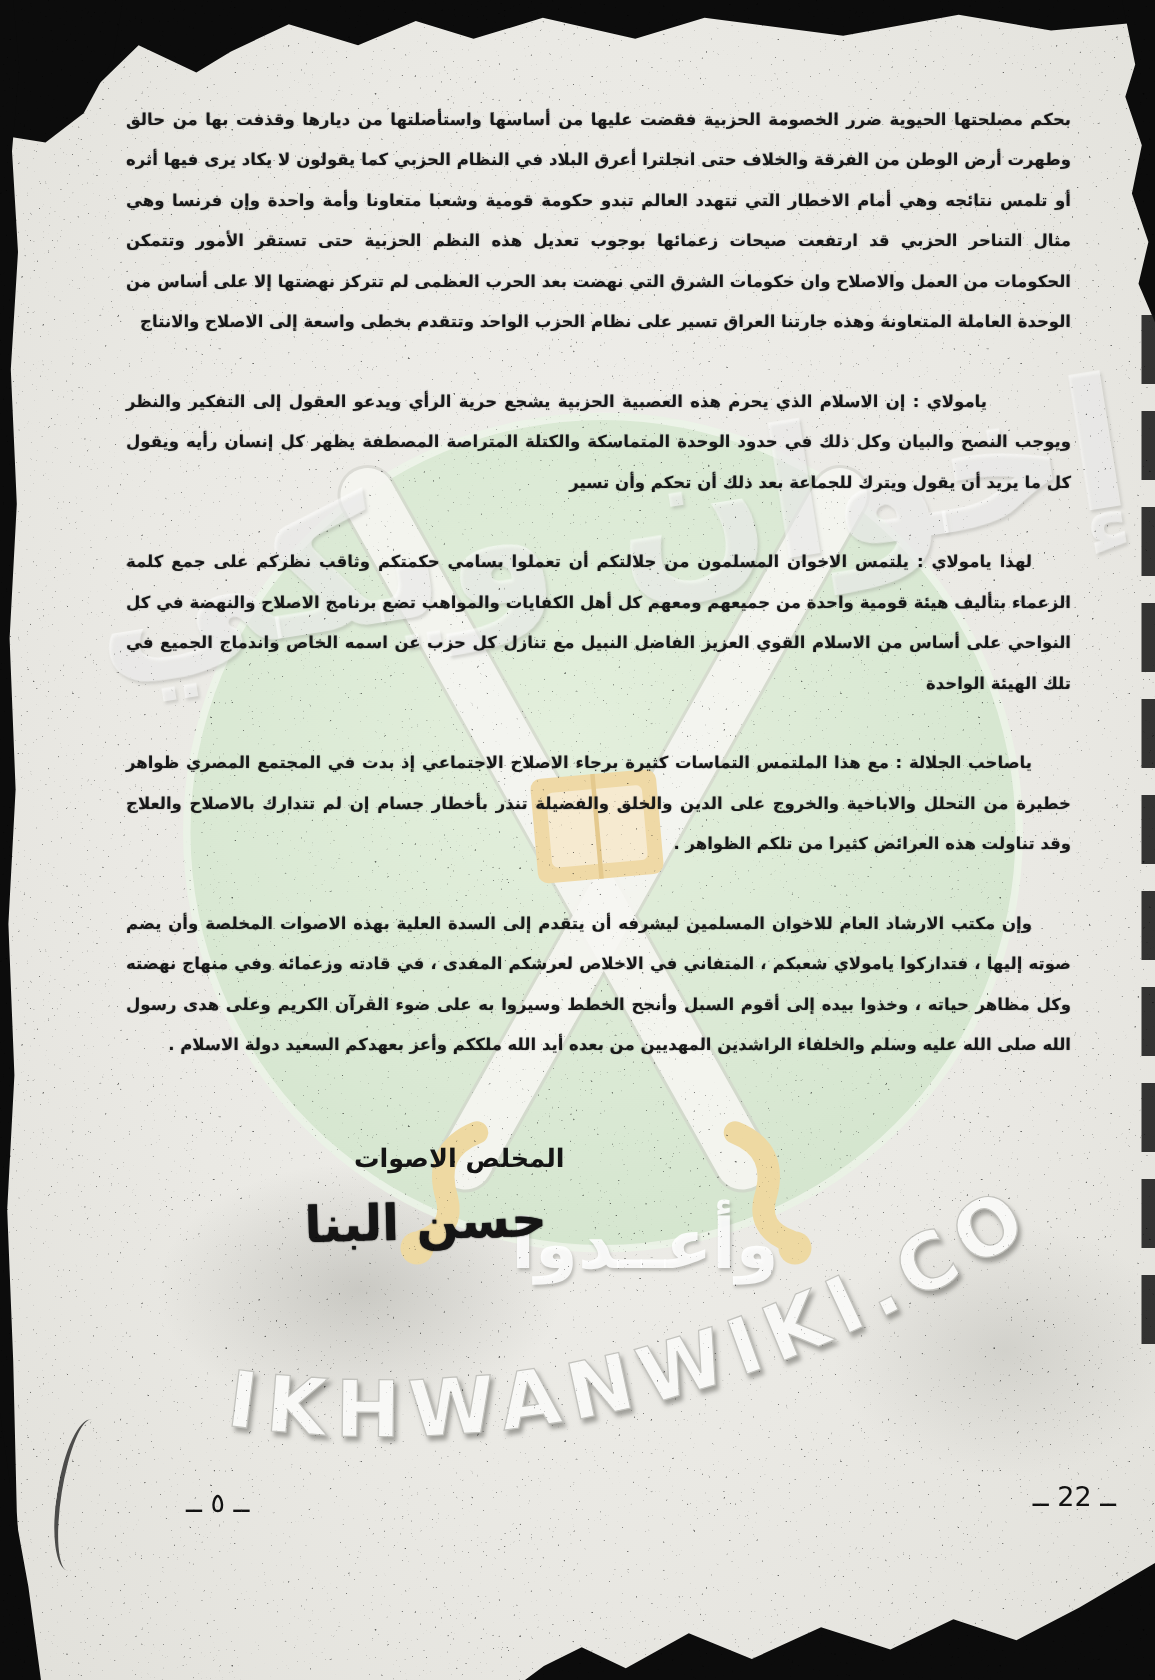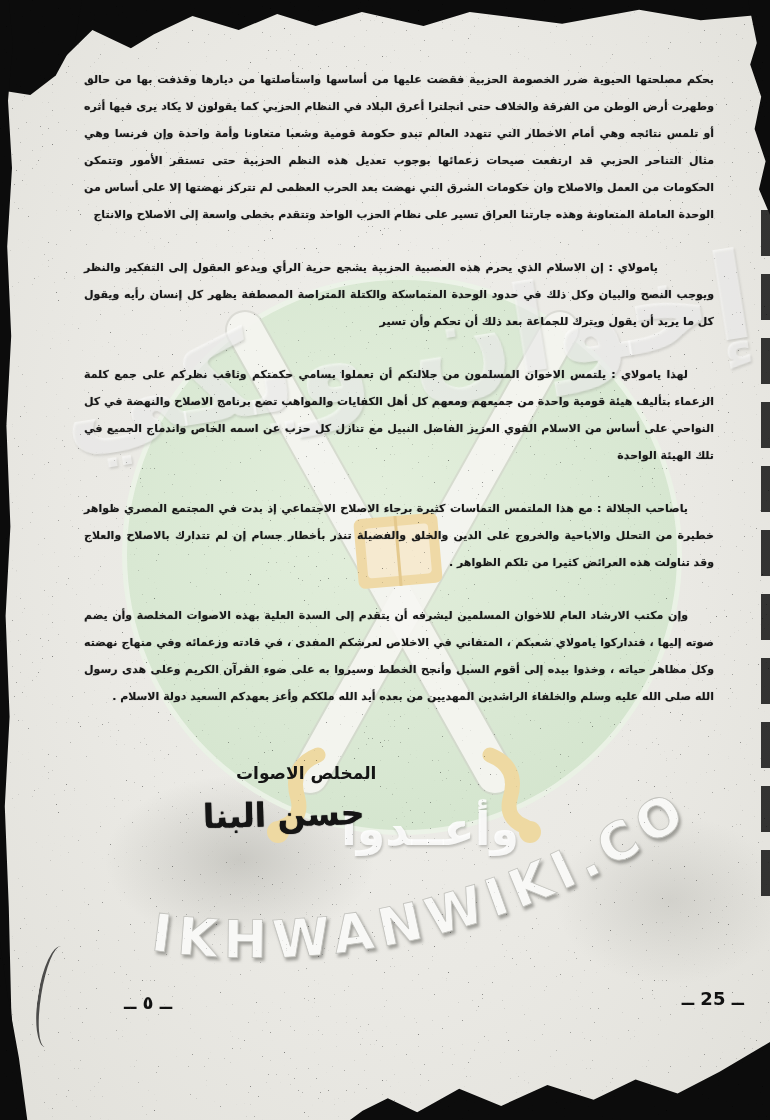--- a/index.html
+++ b/index.html
@@ -39,21 +39,21 @@
   }
   .letter p{margin:0;}
   .letter p + p{margin-top:26px;}
   .ind-lg{text-indent:56px;}
   .ind-sm{text-indent:26px;}
   .sig{position:absolute;direction:rtl;color:#151515;font-weight:bold;white-space:nowrap;}
   .sig.salutation{left:236px;top:763px;font-size:17px;}
   .sig.name{left:203px;top:795px;font-size:33px;letter-spacing:-1px;transform:rotate(-1.5deg);
     text-shadow:0 0 1px #111;}
   .sig.title{left:182px;top:868px;font-size:16.5px;}
-  .pagenum{position:absolute;color:#111;font-weight:bold;font-size:18px;letter-spacing:2px;}
+  .pagenum{position:absolute;color:#111;font-weight:normal;font-size:18px;letter-spacing:2px;}
   .pagenum.mid{left:124px;top:992px;}
   .pagenum.edge-num{right:26px;top:988px;}
   
   .tear{position:absolute;background:#0c0c0c;pointer-events:none;}
   .tear.top{left:0;top:0;width:770px;height:70px;
     clip-path:polygon(0 0,100% 0,100% 20%,91% 29%,83% 14%,73% 34%,61% 17%,55% 37%,47% 17%,
       41% 37%,36% 20%,31% 43%,25% 23%,20% 49%,17% 69%,12% 43%,8% 86%,4% 64%,0 100%);}
   .tear.tl{left:0;top:0;width:82px;height:98px;
     clip-path:polygon(0 0,100% 0,92% 40%,68% 77%,37% 97%,0 92%);}
   .tear.left{left:0;top:0;width:16px;height:1120px;
@@ -123,21 +123,21 @@
     <p class="ind-lg">يامولاي : إن الاسلام الذي يحرم هذه العصبية الحزبية يشجع حرية الرأي ويدعو العقول إلى التفكير والنظر ويوجب النصح والبيان وكل ذلك في حدود الوحدة المتماسكة والكتلة المتراصة المصطفة يظهر كل إنسان رأيه ويقول كل ما يريد أن يقول ويترك للجماعة بعد ذلك أن تحكم وأن تسير</p>
     <p class="ind-sm">لهذا يامولاي : يلتمس الاخوان المسلمون من جلالتكم أن تعملوا بسامي حكمتكم وثاقب نظركم على جمع كلمة الزعماء بتأليف هيئة قومية واحدة من جميعهم ومعهم كل أهل الكفايات والمواهب تضع برنامج الاصلاح والنهضة في كل النواحي على أساس من الاسلام القوي العزيز الفاضل النبيل مع تنازل كل حزب عن اسمه الخاص واندماج الجميع في تلك الهيئة الواحدة</p>
     <p class="ind-sm">ياصاحب الجلالة : مع هذا الملتمس التماسات كثيرة برجاء الاصلاح الاجتماعي إذ بدت في المجتمع المصري ظواهر خطيرة من التحلل والاباحية والخروج على الدين والخلق والفضيلة تنذر بأخطار جسام إن لم تتدارك بالاصلاح والعلاج وقد تناولت هذه العرائض كثيرا من تلكم الظواهر .</p>
     <p class="ind-sm">وإن مكتب الارشاد العام للاخوان المسلمين ليشرفه أن يتقدم إلى السدة العلية بهذه الاصوات المخلصة وأن يضم صوته إليها ، فتداركوا يامولاي شعبكم ، المتفاني في الاخلاص لعرشكم المفدى ، في قادته وزعمائه وفي منهاج نهضته وكل مظاهر حياته ، وخذوا بيده إلى أقوم السبل وأنجح الخطط وسيروا به على ضوء القرآن الكريم وعلى هدى رسول الله صلى الله عليه وسلم والخلفاء الراشدين المهديين من بعده أيد الله ملككم وأعز بعهدكم السعيد دولة الاسلام .</p>
   </article>
 
   <div class="sig salutation">المخلص الاصوات</div>
   <div class="sig name">حسن البنا</div>
 
   <div class="pagenum mid">ــ ٥ ــ</div>
-  <div class="pagenum edge-num">ــ 25 ــ</div>
+  <div class="pagenum edge-num">ــ 22 ــ</div>
 
   <div class="tear top"></div>
   <div class="tear tl"></div>
   <div class="tear left"></div>
   <div class="tear tr"></div>
   <div class="streak-right"></div>
   <div class="tear bl"></div>
   <div class="tear br"></div>
   <div class="crease"></div>
 

